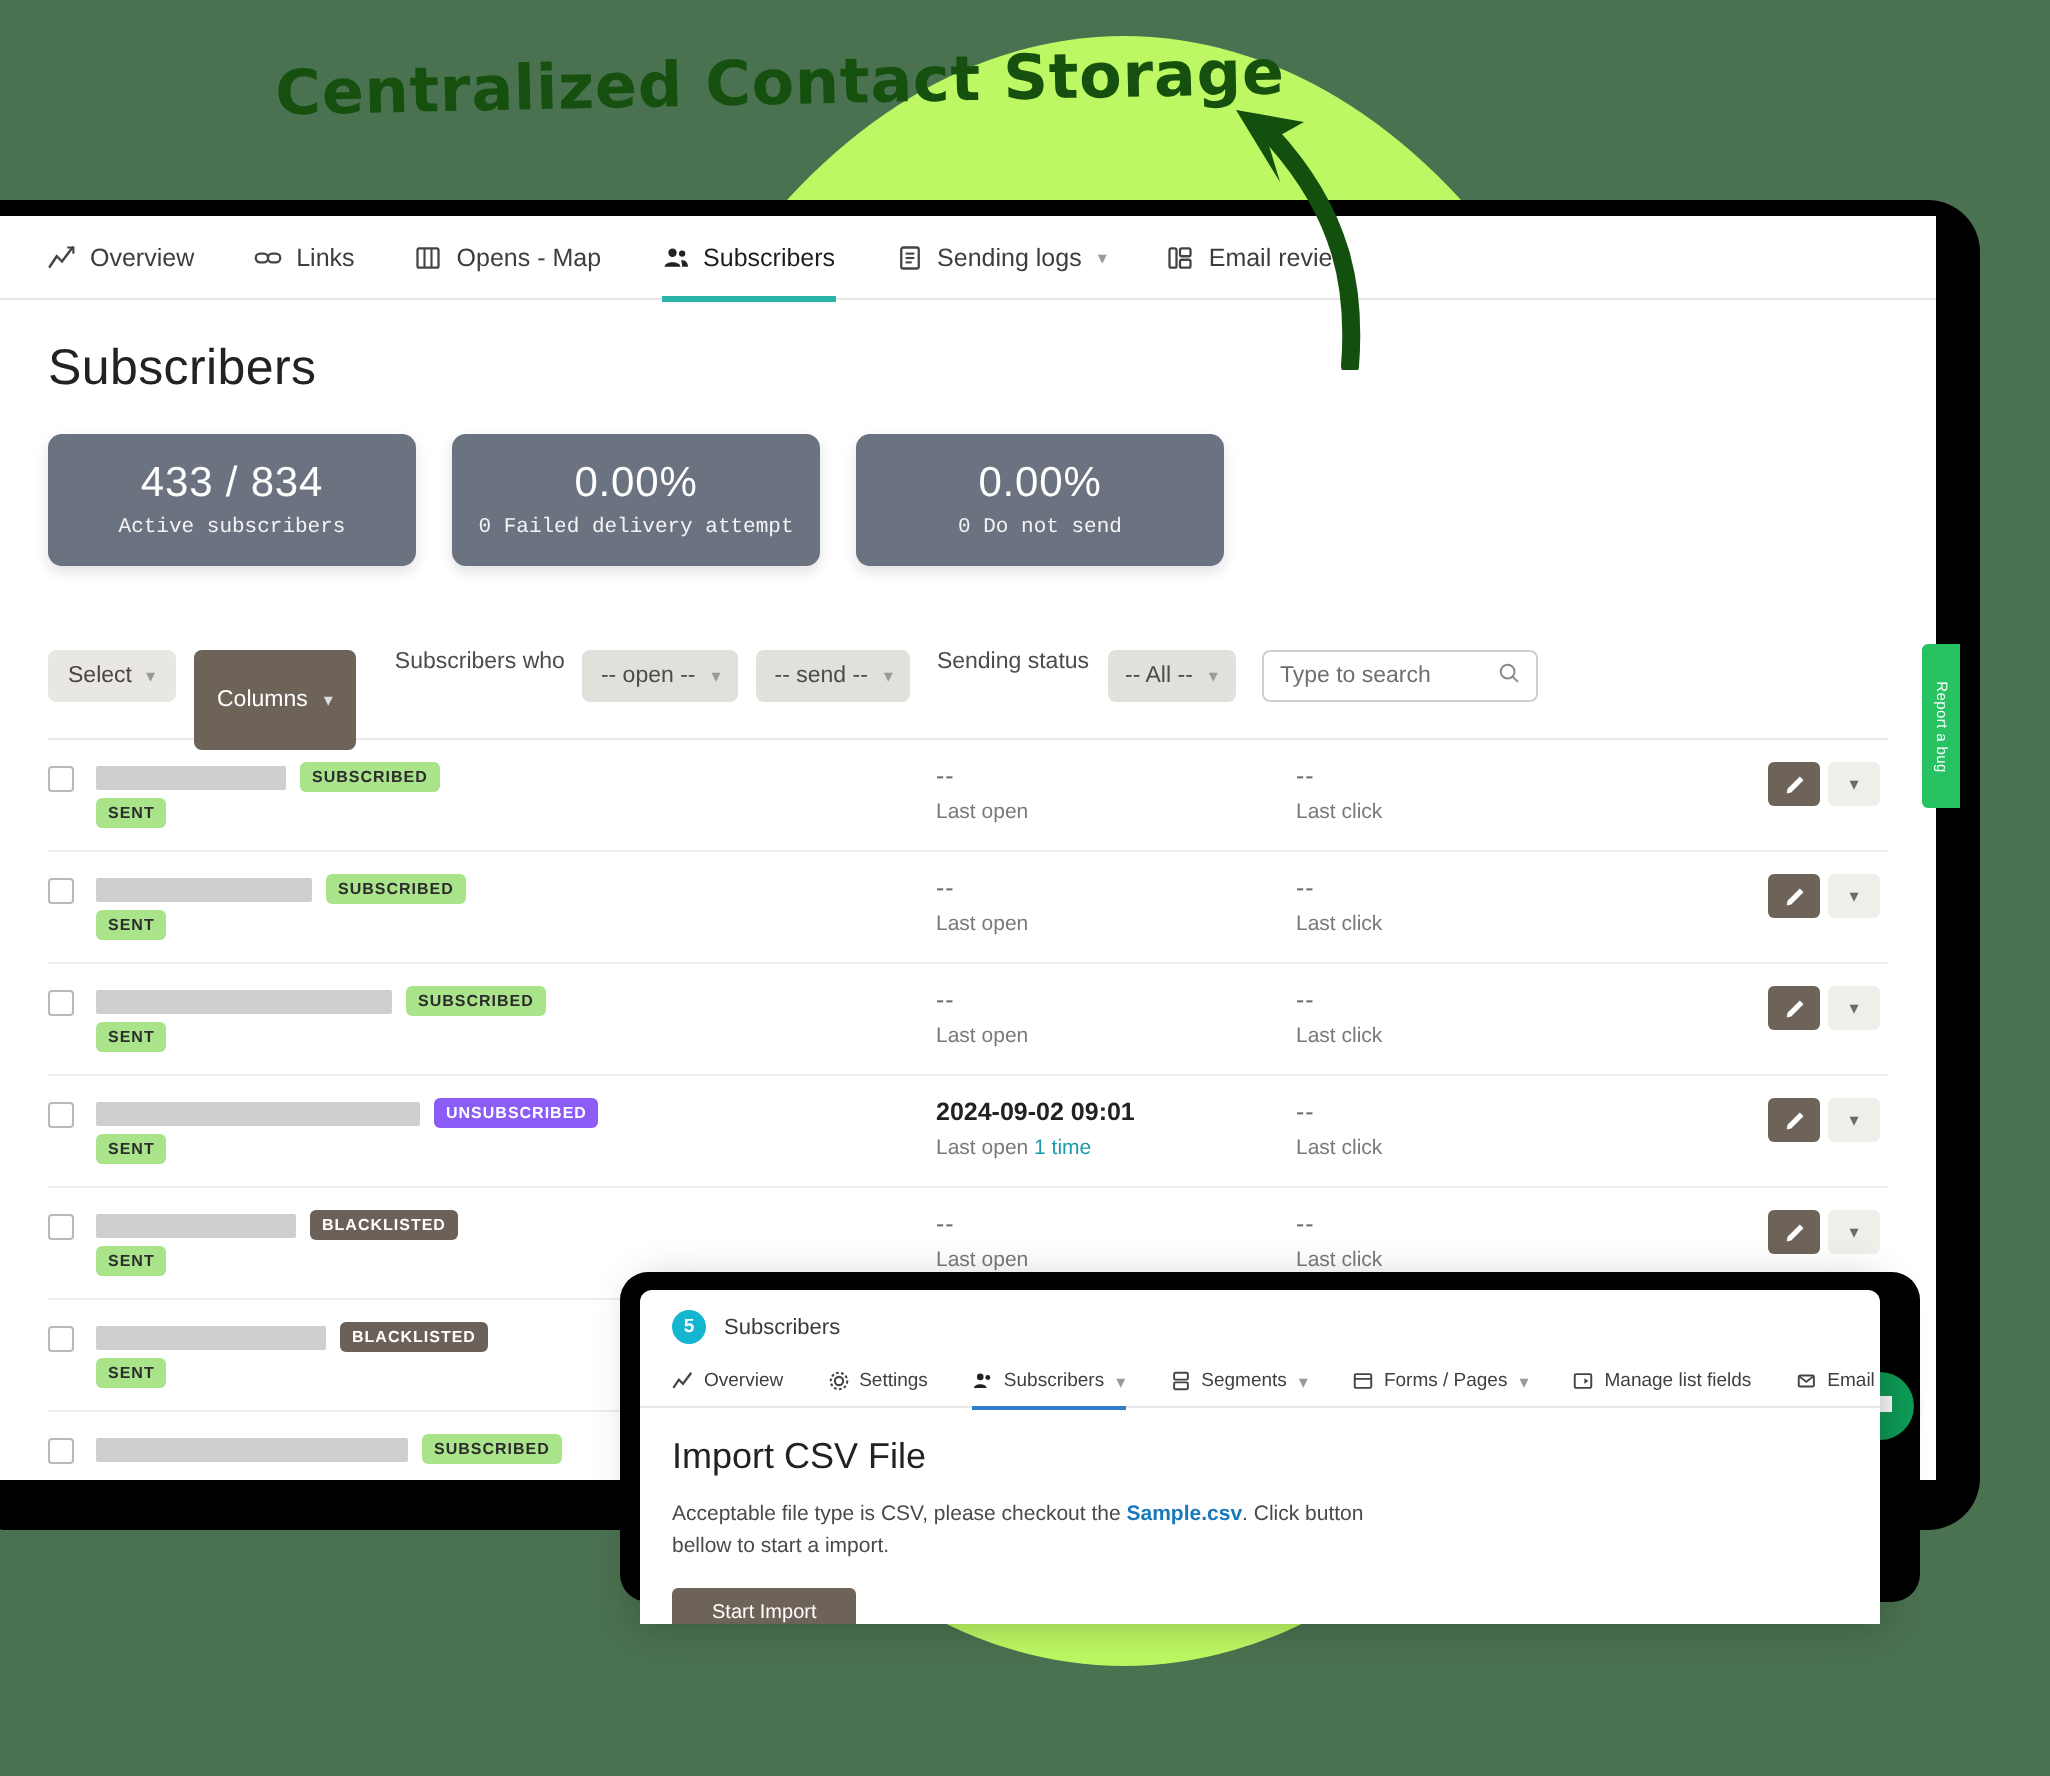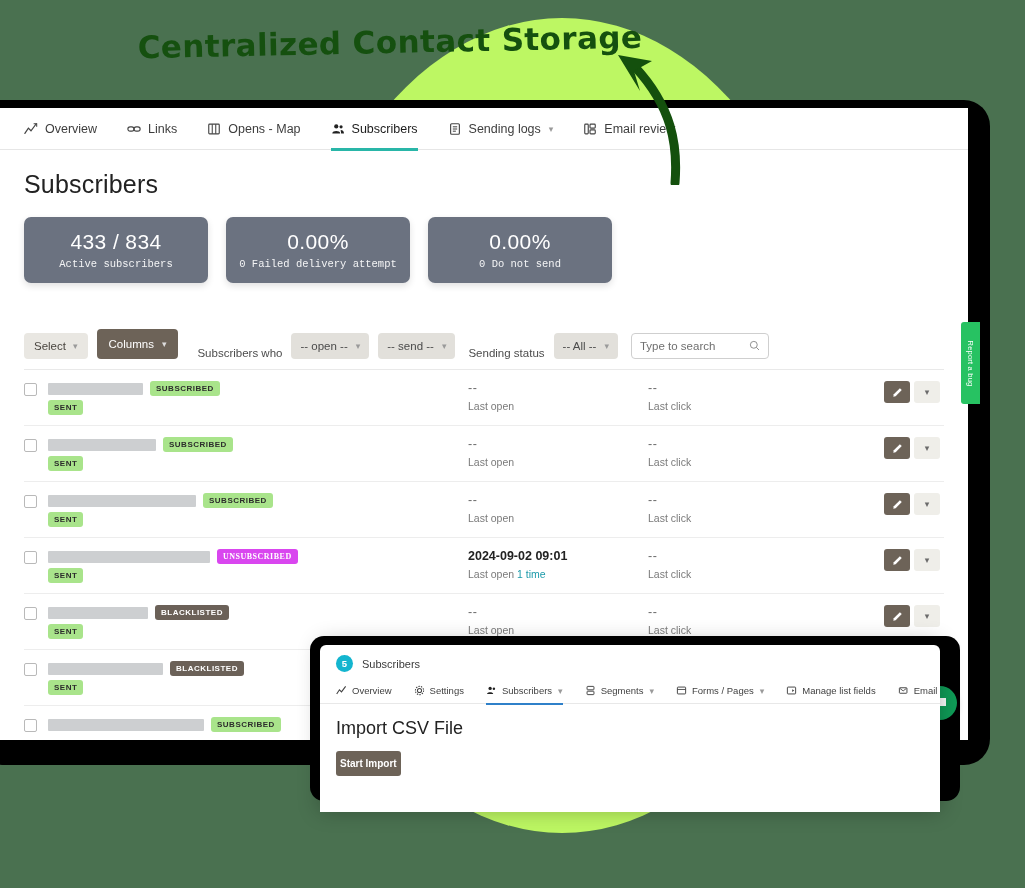--- a/index.html
+++ b/index.html
@@ -113,36 +113,36 @@
     color: #fff;
     display: flex; flex-direction: column;
     align-items: center; justify-content: center;
     box-shadow: 0 3px 7px rgba(0,0,0,.12);
   }
   .stat-val { font-size: 21px; font-weight: 500; letter-spacing: .4px; }
   .stat-lab { font-size: 10.5px; margin-top: 4px; opacity: .92; font-family: Liberation Mono, monospace; }
 
   
   .toolbar {
-    display: flex; align-items: flex-end; gap: 9px;
+    display: flex; align-items: flex-start; gap: 9px;
     padding: 0 24px;
     margin-top: 42px;
     height: 34px;
   }
   .btn-select {
     background: #e9e7e2; color: #4a4640;
     border: none; border-radius: 4px;
     font-size: 11.5px; padding: 7px 10px;
     display:flex; align-items:center; gap:6px;
     cursor: pointer; font-family: inherit;
   }
   .btn-columns {
     background: #6d6358; color: #fff;
     border: none; border-radius: 4px;
-    font-size: 11.5px; padding: 9px 12px;
+    font-size: 11.5px; padding: 19px 12px;
     display:flex; align-items:center; gap:7px;
     cursor:pointer; font-family: inherit;
   }
   .tb-label { font-size: 11.5px; color: #4c4c4c; margin-left: 10px; }
   .pill-select {
     background: #e2e0db; color: #4b4b4b;
     border-radius: 4px; font-size: 11.5px;
     padding: 7px 9px;
     display:flex; align-items:center; gap:7px;
     cursor: pointer; white-space:nowrap;
@@ -182,21 +182,21 @@
   .redact {
     height: 12px; background: #cdcfd1; border-radius: 1px;
     display:inline-block;
   }
   .badge {
     font-size: 8px; font-weight: 700; letter-spacing:.5px;
     padding: 3px 6px; border-radius: 3px;
     white-space:nowrap;
   }
   .badge.sub { background:#a9e48b; color:#2c2c2c; }
-  .badge.unsub { background:#d946ef; color:#fff;font-family:Liberation Serif, serif; }
+  .badge.unsub { background:#8b5cf6; color:#fff; }
   .badge.black { background:#6b6158; color:#fff; }
   .badge.sent {
     background:#a9e48b; color:#2c2c2c;
     margin-top: 2px; display:inline-block;
   }
   .meta-col { width: 180px; padding-top: 0px; }
   .meta-main { font-size: 12.5px; color: #6a6a6a; letter-spacing:.5px; line-height: 1.25; }
   .meta-main.dated { color:#222; font-weight:600; letter-spacing:0; font-size: 12.5px;}
   .meta-sub { font-size: 10.5px; color:#7a7a7a; margin-top: 3px; }
   .meta-sub .link { color:#1b9aaa; }
@@ -282,22 +282,22 @@
   .ov-h1 { font-size: 18px; font-weight:400; color:#222; }
   .ov-p {
     font-size: 10.5px; color:#4a4a4a; margin-top: 10px;
     line-height: 1.55; max-width: 360px;
   }
   .ov-p a { color:#1878b9; font-weight:600; text-decoration:none; }
   .ov-btn {
     margin-top: 12px;
     background:#6d6358; color:#fff;
     border:none; border-radius:3px;
-    font-size: 10px; font-weight:700;
-    padding: 7px 4px; cursor:pointer;
+    font-size: 10px; font-weight:400;
+    padding: 7px 20px; cursor:pointer;
     font-family: inherit;
   }
 </style>
 </head>
 <body>
 
 <div class="bg-circle"></div>
 
 <div class="headline">Centralized Contact Storage</div>
 
@@ -710,15 +710,18 @@
       <span class="ov-ic"><svg viewBox="0 0 16 16" width="11" height="11">
             <rect x="2" y="4" width="11" height="8" rx="1" stroke="#444" stroke-width="1.4" fill="none"></rect>
             <path d="M2.6 4.8 L7.5 8.6 L12.4 4.8" stroke="#444" stroke-width="1.3" fill="none"></path>
           </svg></span>
       <span>Email verification</span>
     </div>
   </div>
 
   <div class="ov-body">
     <div class="ov-h1">Import CSV File</div>
+    <div class="ov-p">
+      <span>Acceptable file type is CSV, please checkout the </span><a href="#">Sample.csv</a><span>. Click button bellow to start a import.</span>
+    </div>
     <button class="ov-btn">Start Import</button>
   </div>
 </div>
 
 </body></html>

